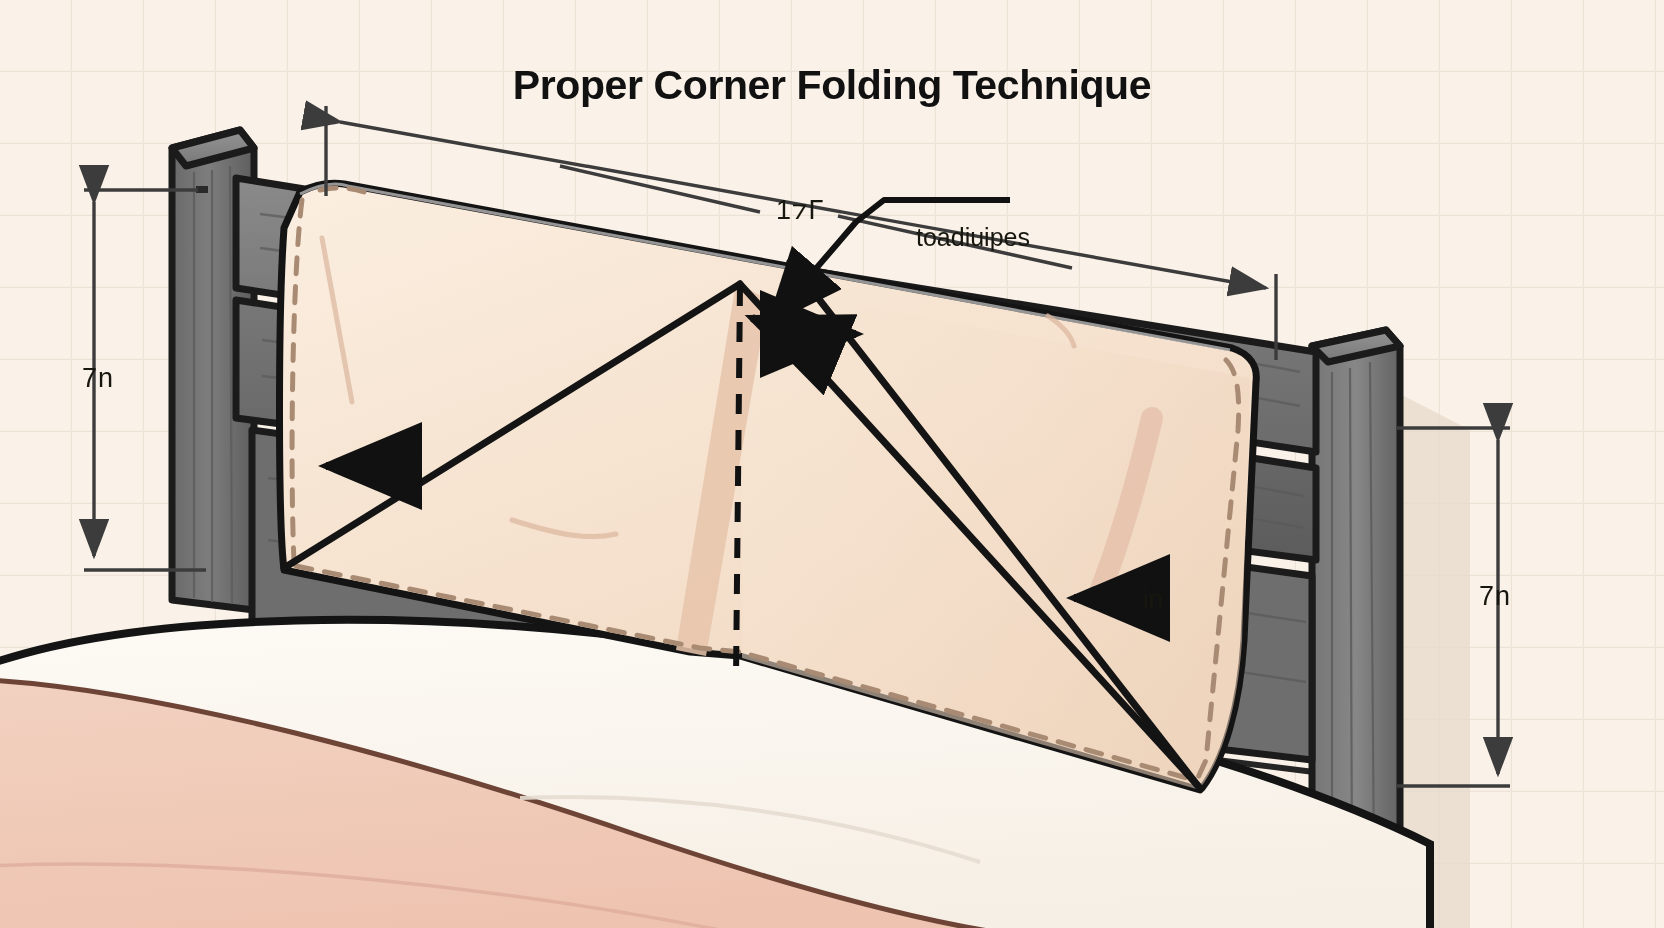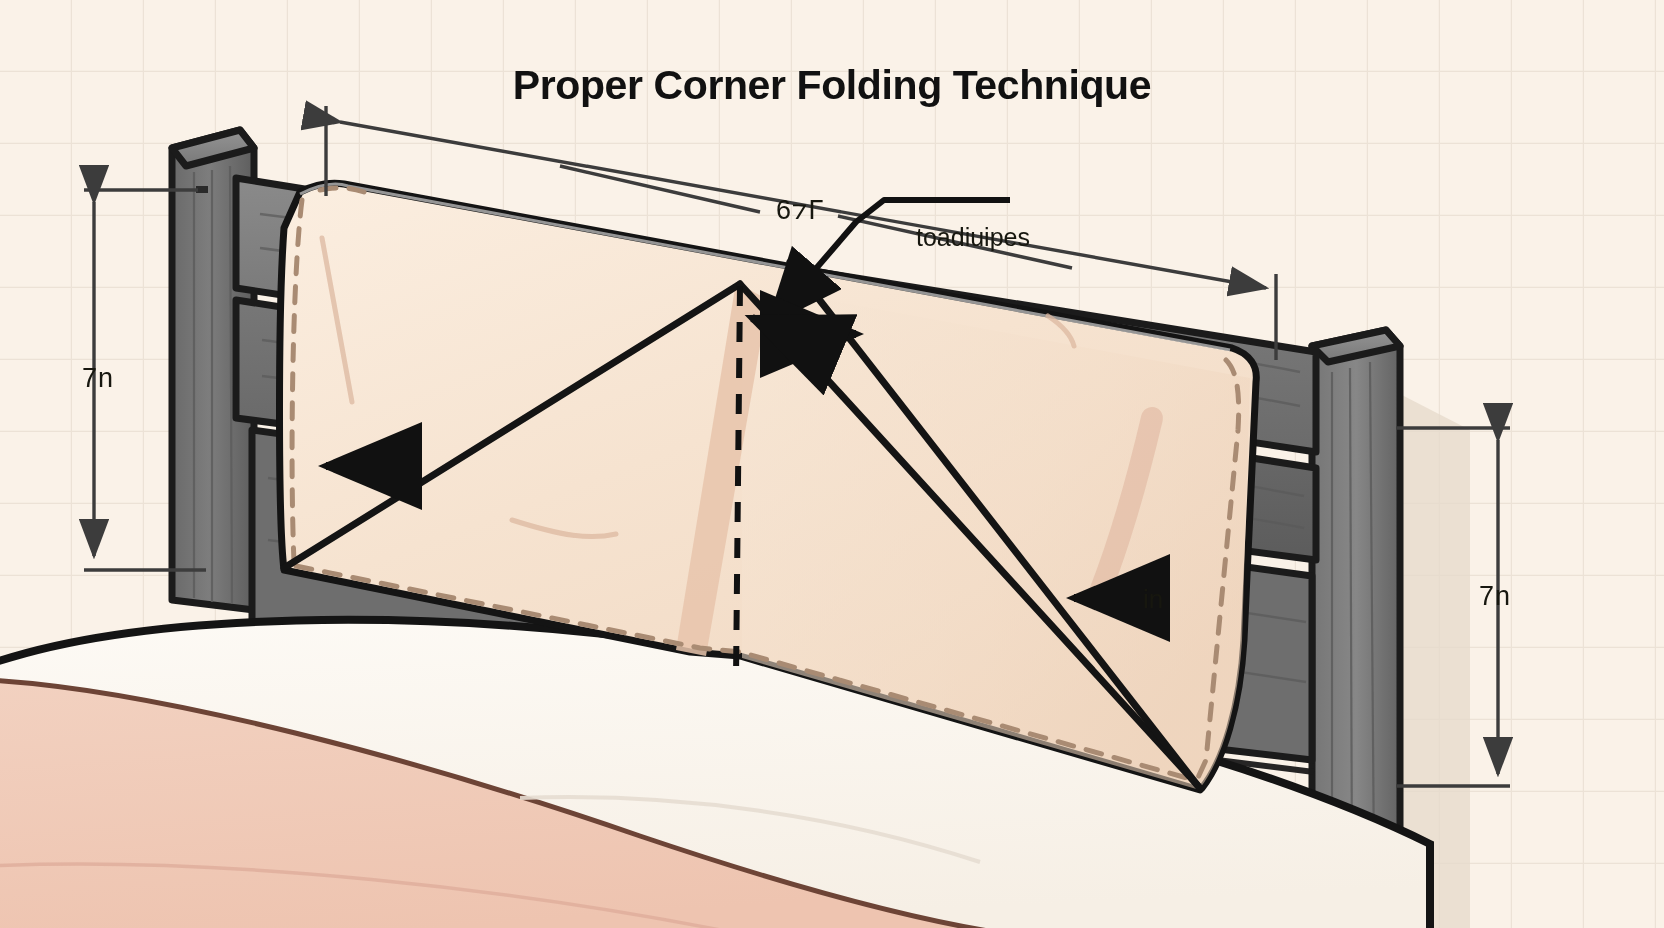--- a/index.html
+++ b/index.html
@@ -250,21 +250,21 @@
       <path d="M776 328 L752 318" stroke="#111111" stroke-width="8" marker-end="url(#arrHeadBig)" fill="none"></path>
     </g>
 
     <path d="M396 484 L396 466 L326 466" stroke="#111111" stroke-width="8" fill="none" stroke-linejoin="miter" marker-end="url(#arrHeadBig)"></path>
 
     <path d="M1138 598 L1074 598" stroke="#111111" stroke-width="8" fill="none" marker-end="url(#arrHeadBig)"></path>
   </svg>
 
   <div id="title" class="ovl">Proper Corner Folding Technique</div>
 
-  <div id="lbl-span" class="anno ovl">6⁊Γ</div>
+  <div id="lbl-span" class="anno ovl">1⁊Γ</div>
 
   <div id="lbl-callout" class="anno ovl">toadiuipes</div>
 
   <div id="lbl-left-dim" class="anno ovl">7n</div>
 
   <div id="lbl-right-dim" class="anno ovl">7n</div>
 
   <div id="lbl-tuck" class="anno ovl">in</div>
 
 </div>

